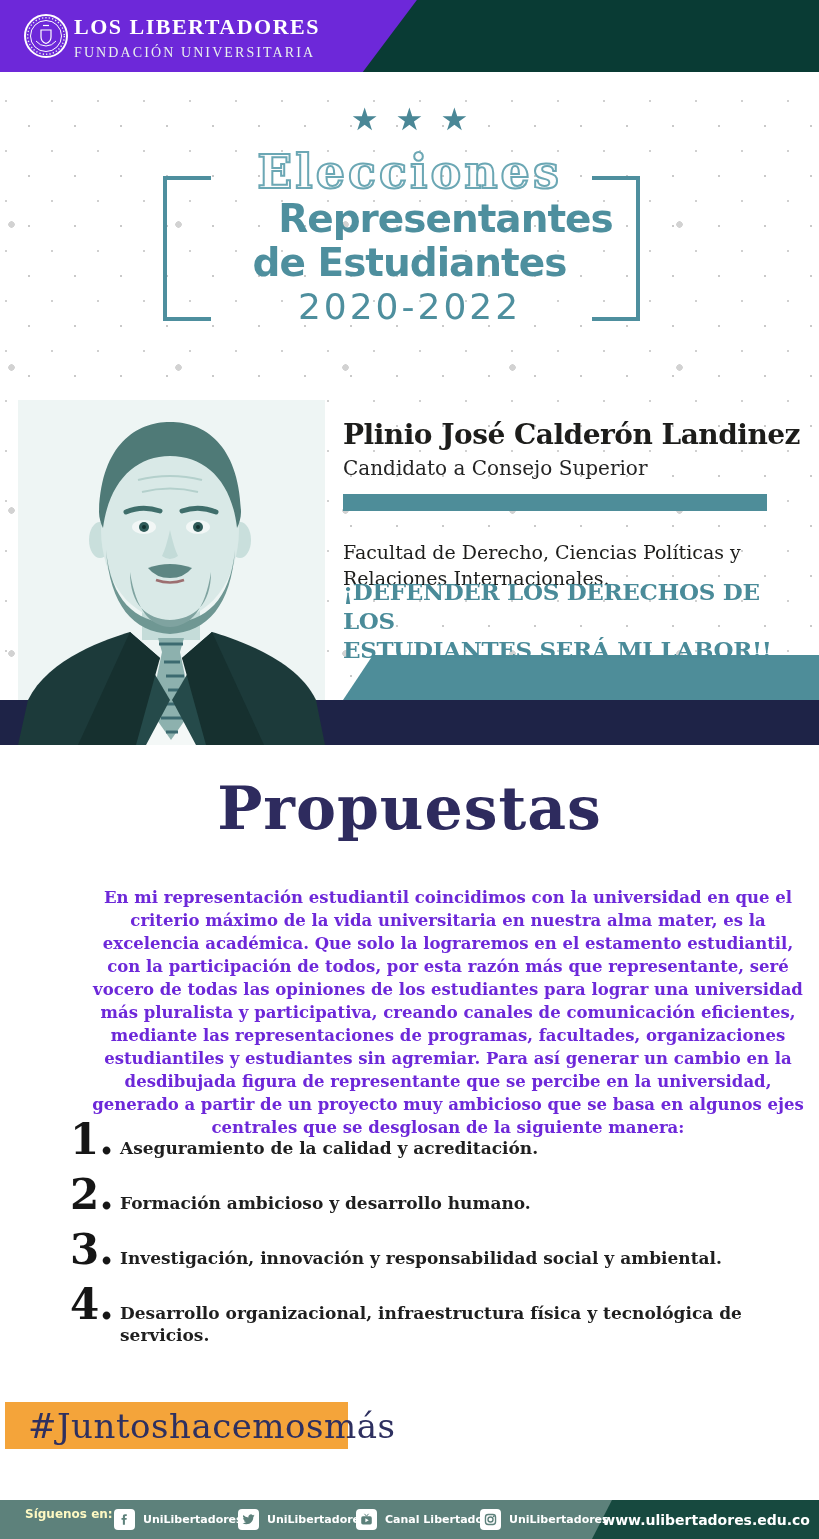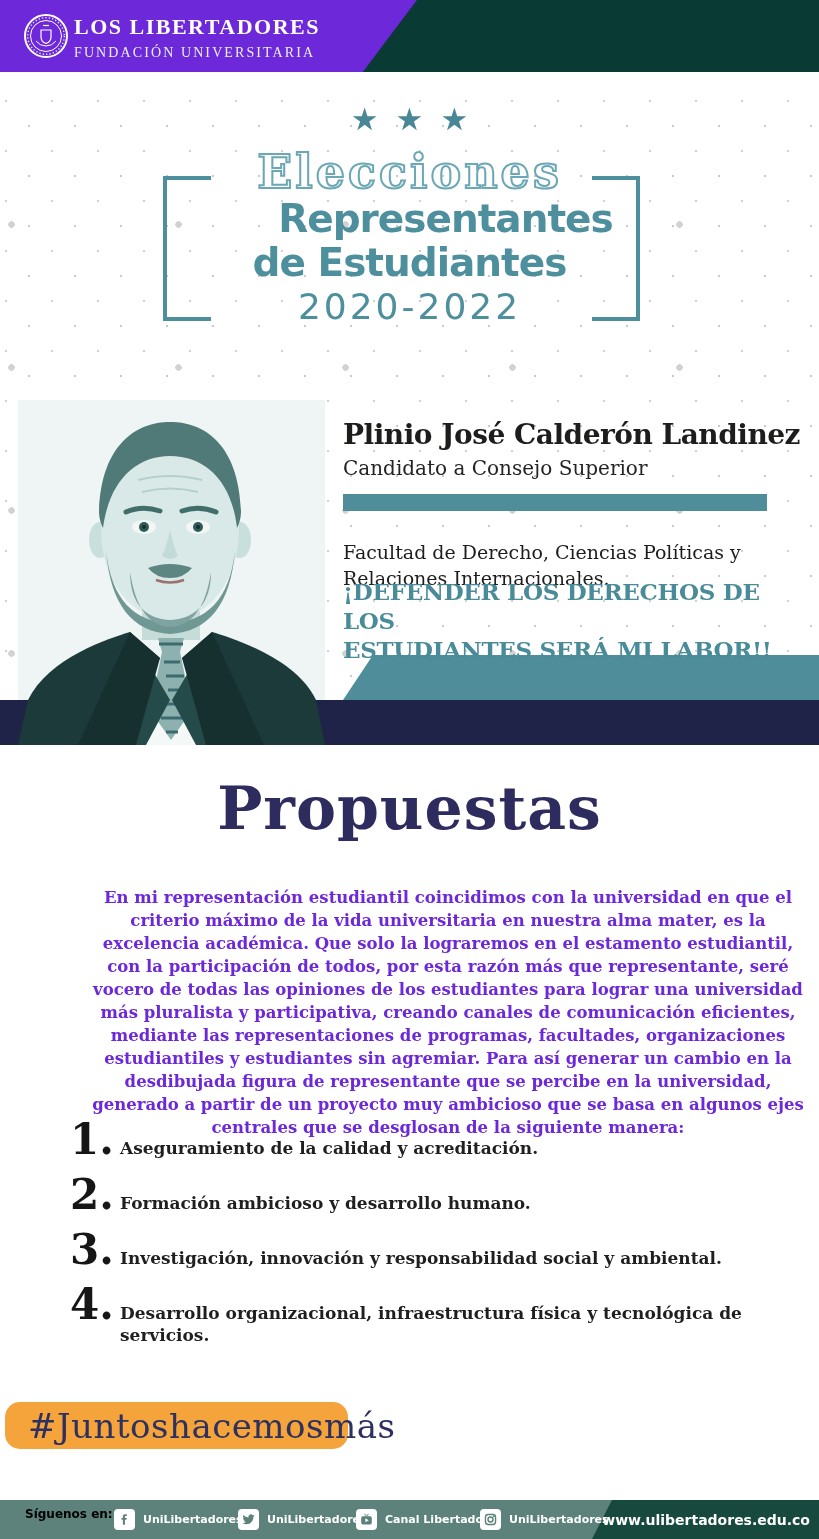--- a/index.html
+++ b/index.html
@@ -62,29 +62,29 @@
         font-weight:bold;font-size:60px;line-height:64px;letter-spacing:1px;color:#2e2b5e;}
   .prop-intro{position:absolute;left:91px;top:886px;width:714px;
         font-weight:bold;font-size:16.5px;line-height:23px;color:#6d28d9;text-align:center;}
   .prop-list{position:absolute;left:70px;top:1118px;width:740px;display:flex;flex-direction:column;gap:11px;}
   .prop-item{display:flex;align-items:baseline;}
   .prop-num{font-weight:bold;font-size:42px;line-height:44px;color:#161616;width:50px;flex:0 0 auto;}
   .prop-text{font-weight:bold;font-size:17px;line-height:22px;color:#1f1f1f;}
 
   
   .hashtag{position:absolute;left:5px;top:1402px;width:343px;height:47px;background:#f4a43a;
-        display:flex;align-items:center;padding-left:23px;box-sizing:border-box;border-radius:15px;}
+        display:flex;align-items:center;padding-left:23px;box-sizing:border-box;}
   .hashtag-text{font-size:34px;color:#2e3060;letter-spacing:0.5px;}
 
   
   .footer{position:absolute;left:0;top:1500px;width:819px;height:39px;background:#5d817b;z-index:3;}
   .footer-dark{position:absolute;left:592px;top:0;width:227px;height:39px;background:#17493f;
         clip-path:polygon(8.8% 0,100% 0,100% 100%,0 100%);}
   .follow-label{position:absolute;left:25px;top:0;height:27px;display:flex;align-items:center;
-        font-family:"DejaVu Sans","Liberation Sans",sans-serif;font-weight:bold;font-size:12px;color:#000000;}
+        font-family:"DejaVu Sans","Liberation Sans",sans-serif;font-weight:bold;font-size:12px;color:#fef9c3;}
   .social{position:absolute;top:0;height:39px;display:flex;align-items:center;gap:8px;cursor:pointer;}
   .social-fb{left:114px;} .social-tw{left:238px;} .social-yt{left:356px;} .social-ig{left:480px;}
   .social-icon{width:21px;height:21px;background:#fff;border-radius:4px;display:flex;
         align-items:center;justify-content:center;flex:0 0 auto;}
   .social-label{font-family:"DejaVu Sans","Liberation Sans",sans-serif;font-weight:bold;
         font-size:11px;color:#fff;}
   .website{position:absolute;right:9px;top:0;height:39px;display:flex;align-items:center;
         font-family:"DejaVu Sans","Liberation Sans",sans-serif;font-weight:bold;font-size:14px;color:#fff;}
 </style>
 </head>

